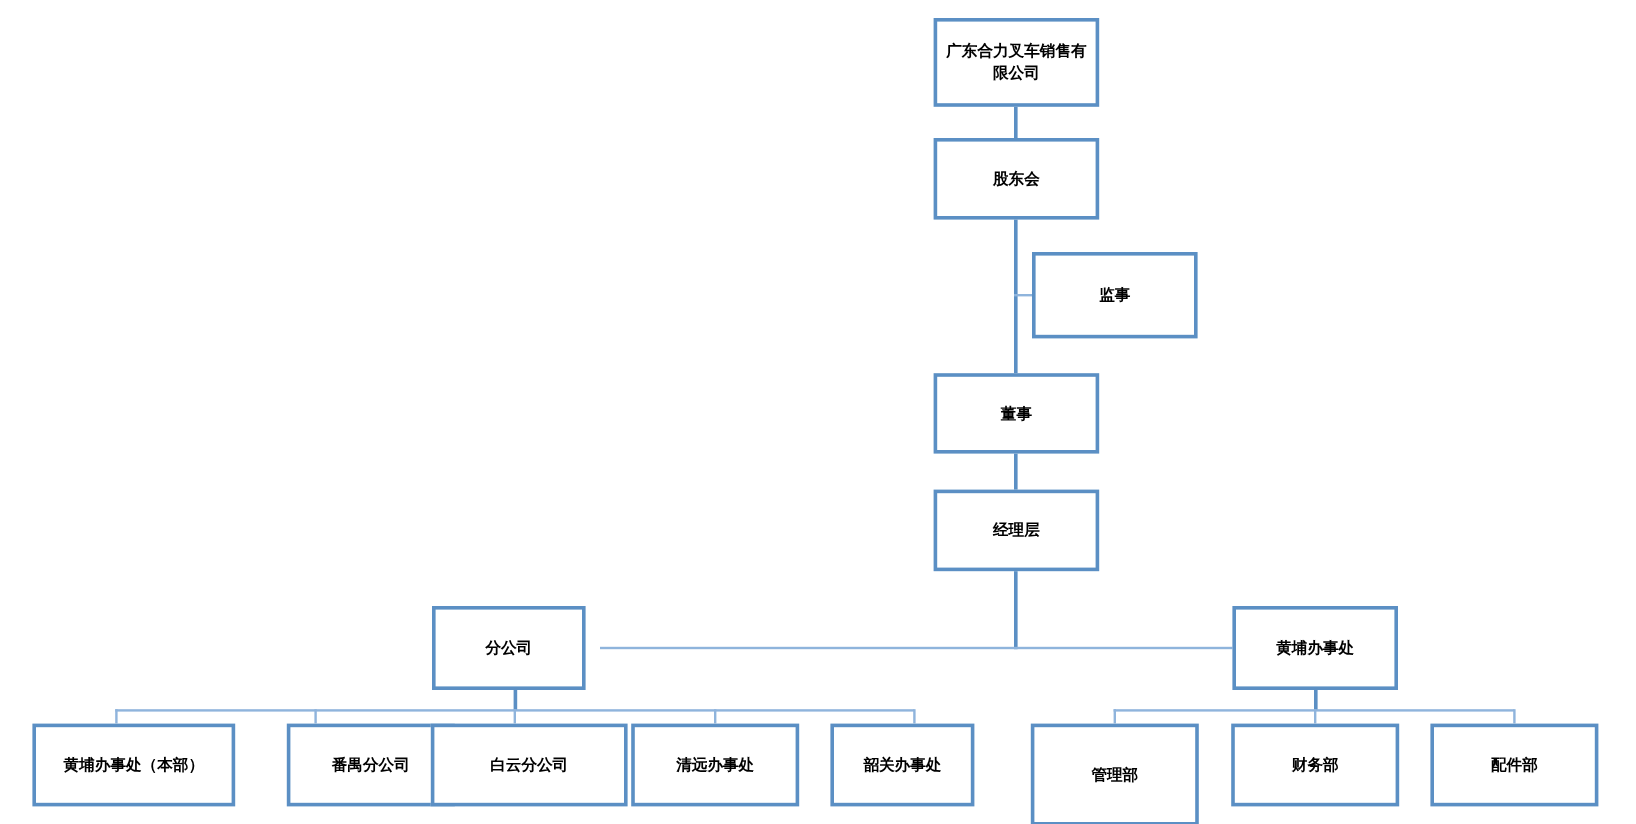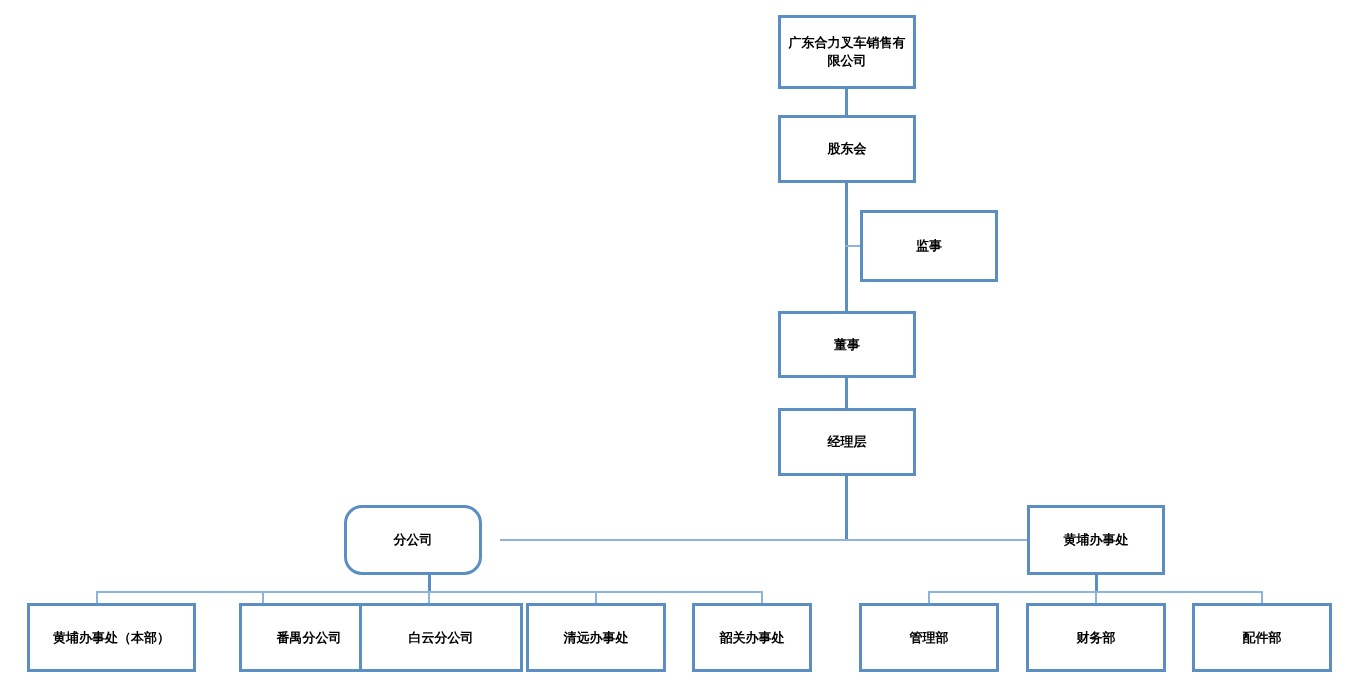--- a/index.html
+++ b/index.html
@@ -101,21 +101,21 @@
   </div>
 
   <div class="node" style="left:778px; top:311px; width:138px; height:67px;">
     <span class="node-label">董事</span>
   </div>
 
   <div class="node" style="left:778px; top:408px; width:138px; height:68px;">
     <span class="node-label">经理层</span>
   </div>
 
-  <div class="node" style="left:344px; top:505px; width:138px; height:70px;border-radius:18px;">
+  <div class="node" style="left:360px; top:505px; width:128px; height:70px;">
     <span class="node-label">分公司</span>
   </div>
 
   <div class="node" style="left:1027px; top:505px; width:138px; height:70px;">
     <span class="node-label">黄埔办事处</span>
   </div>
 
   <div class="node" style="left:27px; top:603px; width:169px; height:69px;">
     <span class="node-label">黄埔办事处（本部）</span>
   </div>
@@ -125,21 +125,21 @@
   <div class="node" style="left:359px; top:603px; width:164px; height:69px;justify-content:flex-end;">
     <span class="node-label">白云分公司</span>
   </div>
   <div class="node" style="left:526px; top:603px; width:140px; height:69px;">
     <span class="node-label">清远办事处</span>
   </div>
   <div class="node" style="left:692px; top:603px; width:120px; height:69px;">
     <span class="node-label">韶关办事处</span>
   </div>
 
-  <div class="node" style="left:859px; top:603px; width:140px; height:69px;">
+  <div class="node" style="left:859px; top:603px; width:140px; height:85px;">
     <span class="node-label">管理部</span>
   </div>
   <div class="node" style="left:1026px; top:603px; width:140px; height:69px;">
     <span class="node-label">财务部</span>
   </div>
   <div class="node" style="left:1192px; top:603px; width:140px; height:69px;">
     <span class="node-label">配件部</span>
   </div>
 
 </div>

